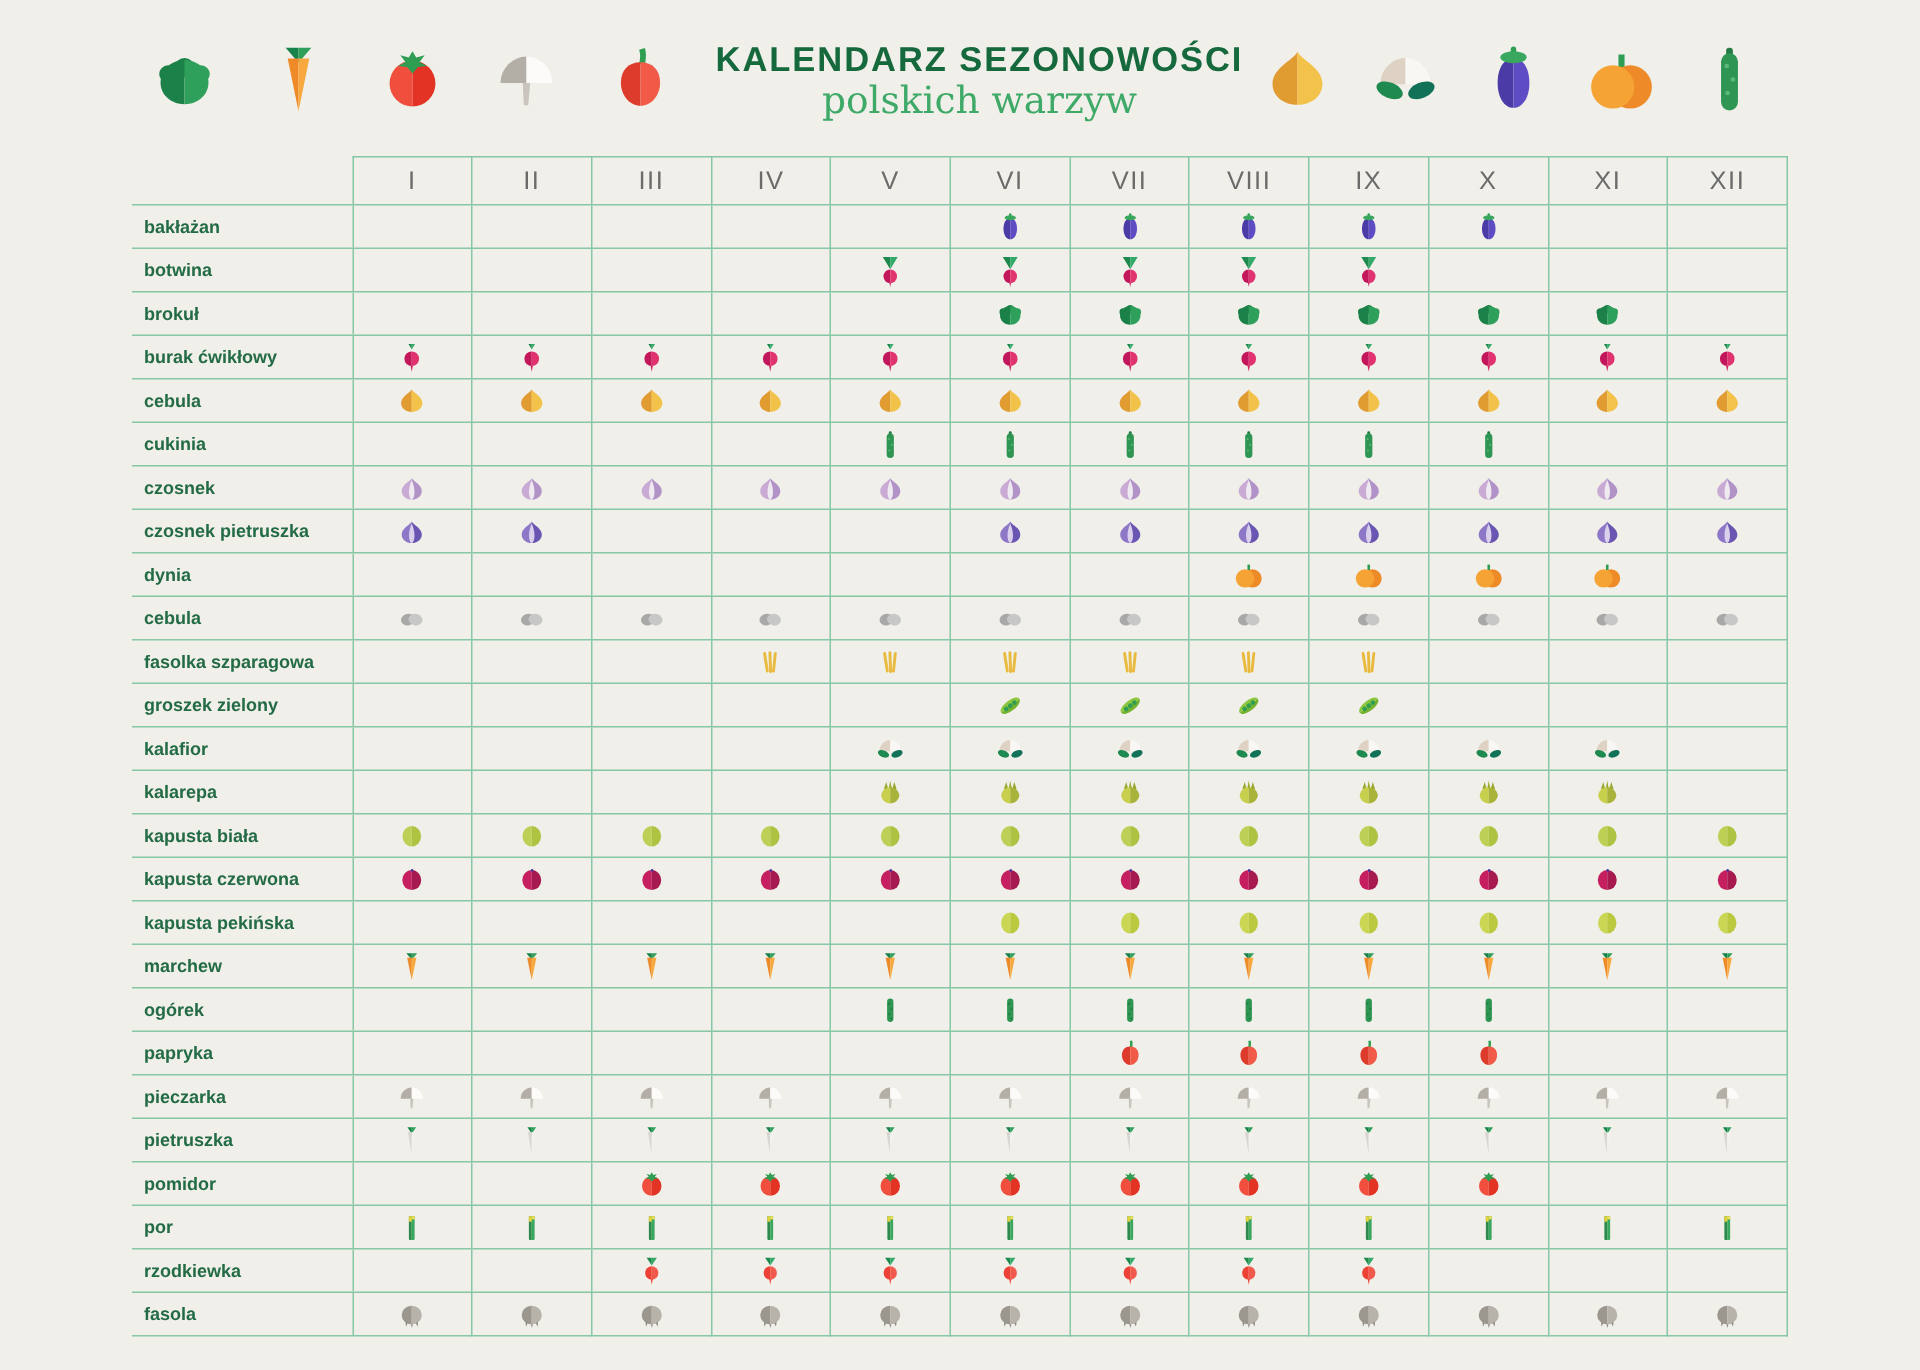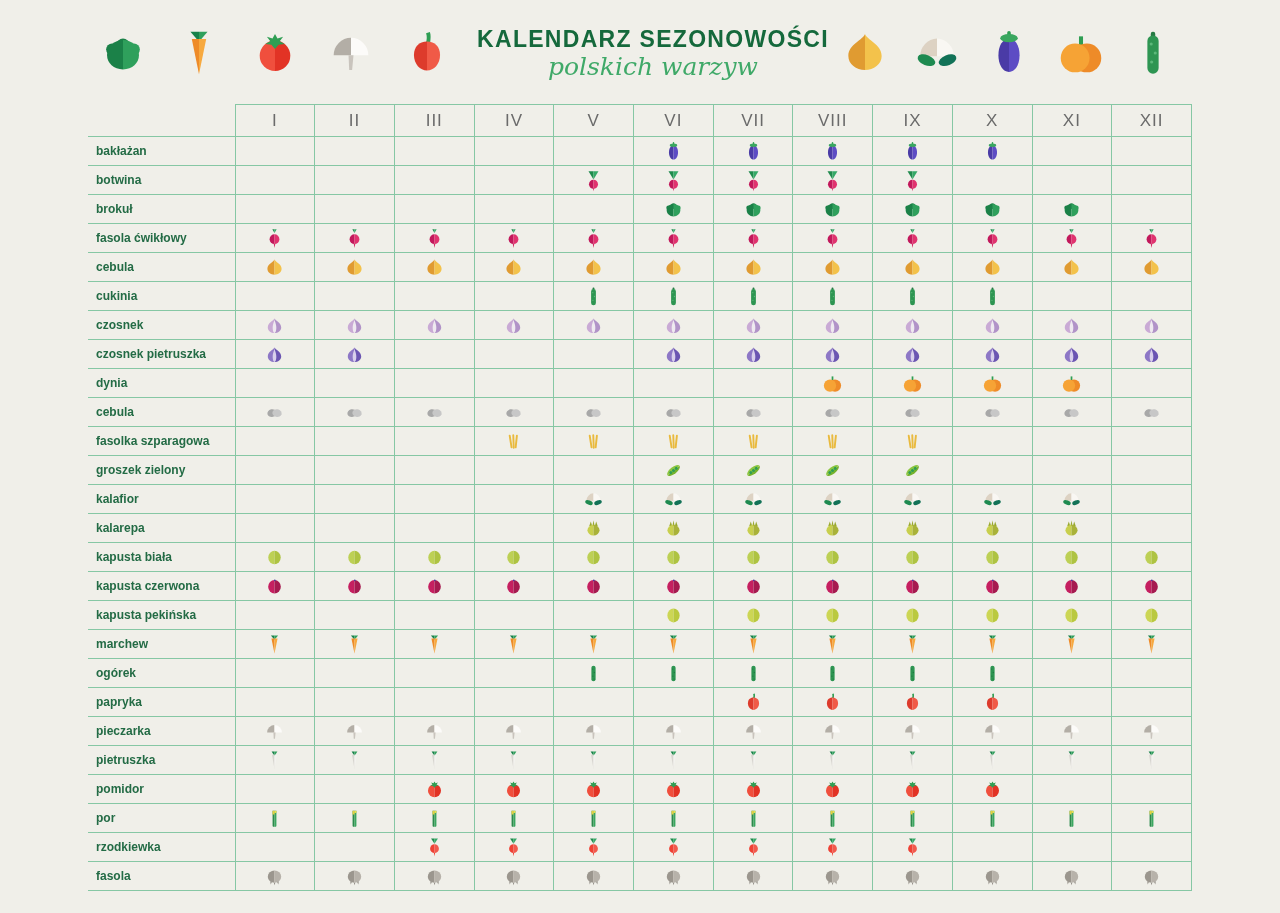--- a/index.html
+++ b/index.html
@@ -20,21 +20,21 @@
   .icon-row { display:flex; align-items:center; }
   .icon-row.left  { width:330px; gap:22px; }
   .icon-row.right { width:300px; gap:18px; justify-content:flex-end; }
   .icon-row .icon svg { width:54px; height:54px; display:block; }
   .titles { flex:1; text-align:center; }
   .titles h1 {
     margin:0; font-size:23px; font-weight:bold;
     letter-spacing:1.3px; color:#15693c; white-space:nowrap;
   }
   .subtitle {
-    font-family:"DejaVu Serif", serif; font-style:italic;
+    font-family:"DejaVu Serif", serif; 
     font-size:25px; line-height:28px; color:#3fa968;
   }
 
   
   table.season {
     border-collapse:collapse; table-layout:fixed;
     margin:14px 0 0 88px; width:1104px;
   }
   col.c-label { width:147px; }
   th.spacer { border:none; background:transparent; }
@@ -302,21 +302,21 @@
           <td class="cell"><span class="icon"><svg viewBox="0 0 24 24">
                 <circle cx="7.1" cy="10.4" r="2.6" fill="#1b8148"></circle>
                 <circle cx="16.9" cy="10.4" r="2.6" fill="#2fa05c"></circle>
                 <circle cx="12" cy="8.5" r="2.9" fill="#1b8148"></circle>
                 <path d="M12 6.2C8.1 6.2 4.9 9.1 4.9 12.9c0 3.6 3 6.4 7.1 6.4z" fill="#1b8148"></path>
                 <path d="M12 6.2c3.9 0 7.1 2.9 7.1 6.7 0 3.6-3 6.4-7.1 6.4z" fill="#2fa05c"></path>
               </svg></span></td>
           <td class="cell"></td>
         </tr>
         <tr>
-          <td class="label">fasola ćwikłowy</td>
+          <td class="label">burak ćwikłowy</td>
           <td class="cell"><span class="icon"><svg viewBox="0 0 24 24">
                 <polygon points="9.7,2.4 12,2.4 12,6.2" fill="#1f8a4d"></polygon>
                 <polygon points="12,2.4 14.3,2.4 12,6.2" fill="#35a967"></polygon>
                 <path d="M12 7.6a5.1 5.1 0 1 0 0 10.2z" fill="#c2185b"></path>
                 <path d="M12 7.6a5.1 5.1 0 1 1 0 10.2z" fill="#e0336f"></path>
                 <polygon points="11.2,17.6 12.8,17.6 12,21.8" fill="#d12764"></polygon>
               </svg></span></td>
           <td class="cell"><span class="icon"><svg viewBox="0 0 24 24">
                 <polygon points="9.7,2.4 12,2.4 12,6.2" fill="#1f8a4d"></polygon>
                 <polygon points="12,2.4 14.3,2.4 12,6.2" fill="#35a967"></polygon>

